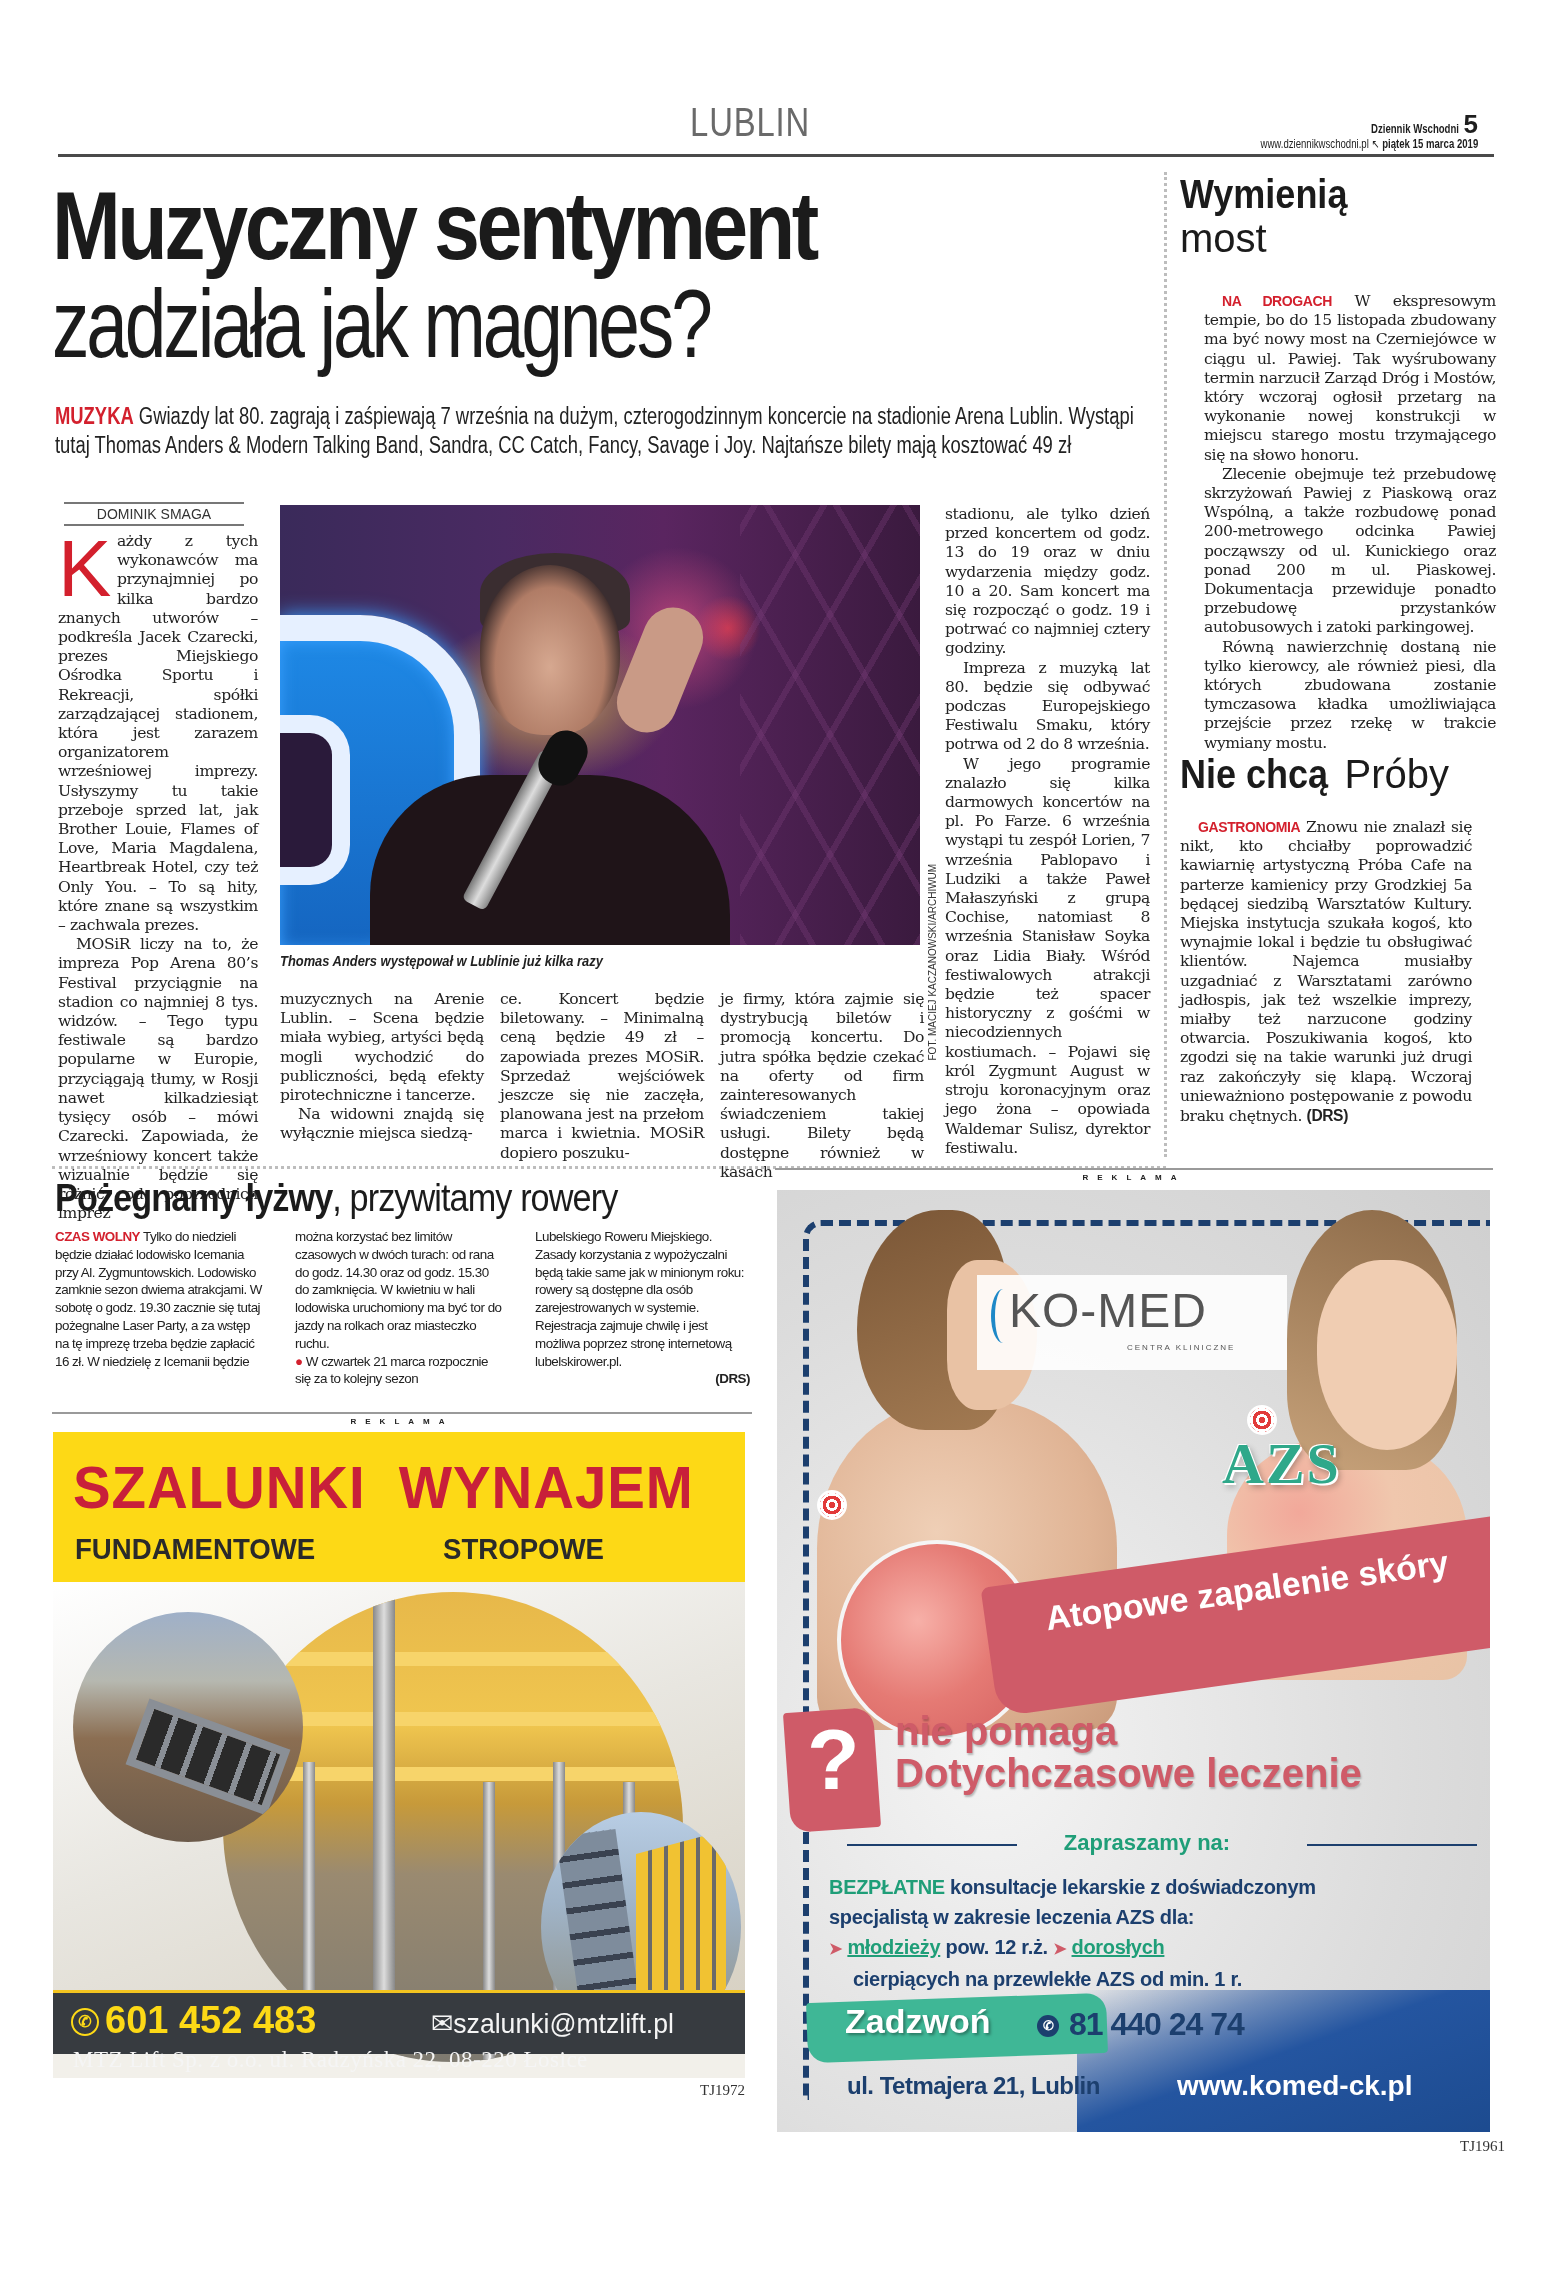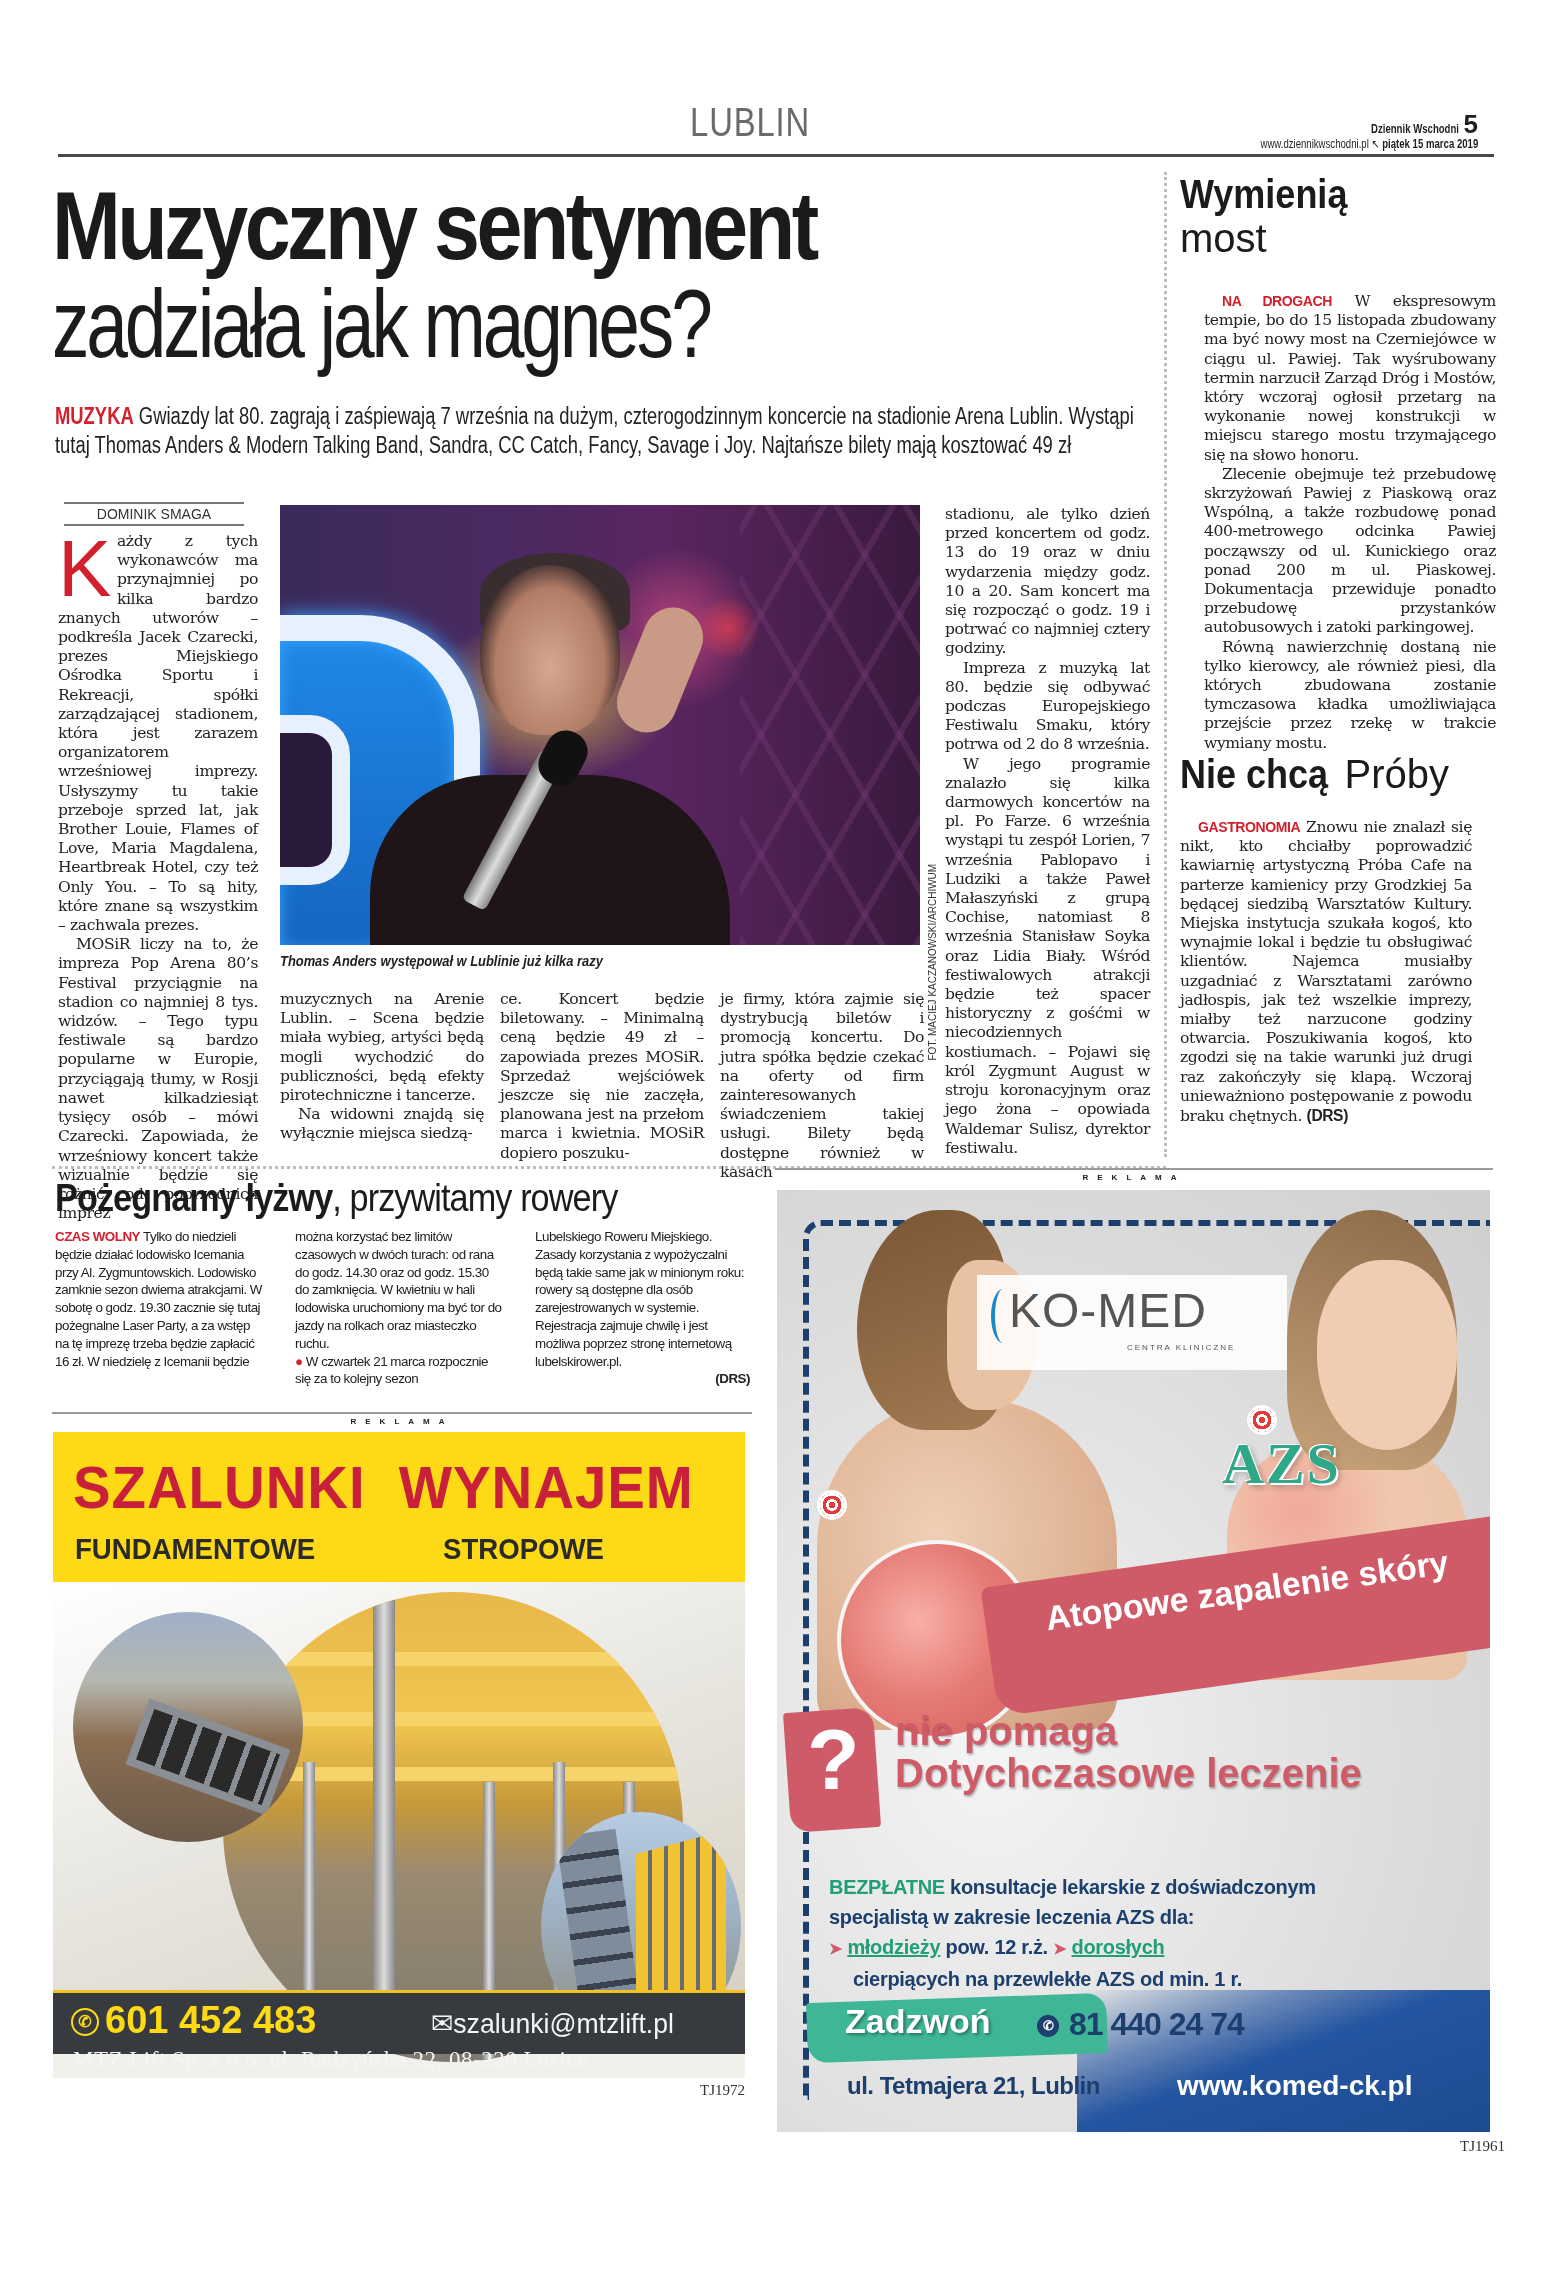--- a/index.html
+++ b/index.html
@@ -185,21 +185,21 @@
 </div>
 
 <div class="abs sidebar-rule"></div>
 
 <div class="abs side-title" style="left:1180px; top:172px; width:300px;">
   <div><span class="b">Wymienią</span></div>
   <div><span class="n">most</span></div>
 </div>
 <div class="abs col" style="left:1180px; top:292px; width:292px;margin-left:24px;">
   <p class="ind"><span class="kicker sans" style="font-size:14px;">NA DROGACH</span><span> W ekspresowym tempie, bo do 15 listopada zbudowany ma być nowy most na Czerniejówce w ciągu ul. Pawiej. Tak wyśrubowany termin narzucił Zarząd Dróg i Mostów, który wczoraj ogłosił przetarg na wykonanie nowej konstrukcji w miejscu starego mostu trzymającego się na słowo honoru.</span></p>
-  <p class="ind">Zlecenie obejmuje też przebudowę skrzyżowań Pawiej z Piaskową oraz Wspólną, a także rozbudowę ponad 400-metrowego odcinka Pawiej począwszy od ul. Kunickiego oraz ponad 200 m ul. Piaskowej. Dokumentacja przewiduje ponadto przebudowę przystanków autobusowych i zatoki parkingowej.</p>
+  <p class="ind">Zlecenie obejmuje też przebudowę skrzyżowań Pawiej z Piaskową oraz Wspólną, a także rozbudowę ponad 200-metrowego odcinka Pawiej począwszy od ul. Kunickiego oraz ponad 200 m ul. Piaskowej. Dokumentacja przewiduje ponadto przebudowę przystanków autobusowych i zatoki parkingowej.</p>
   <p class="ind">Równą nawierzchnię dostaną nie tylko kierowcy, ale również piesi, dla których zbudowana zostanie tymczasowa kładka umożliwiająca przejście przez rzekę w trakcie wymiany mostu.</p>
 </div>
 
 <div class="abs side-title" style="left:1180px; top:752px; width:300px; white-space:nowrap;">
   <span class="b">Nie chcą</span><span class="n"> Próby</span>
 </div>
 <div class="abs col" style="left:1180px; top:818px; width:292px;">
   <p class="ind"><span class="kicker sans" style="font-size:14px;">GASTRONOMIA</span><span> Znowu nie znalazł się nikt, kto chciałby poprowadzić kawiarnię artystyczną Próba Cafe na parterze kamienicy przy Grodzkiej 5a będącej siedzibą Warsztatów Kultury. Miejska instytucja szukała kogoś, kto wynajmie lokal i będzie tu obsługiwać klientów. Najemca musiałby uzgadniać z Warsztatami zarówno jadłospis, jak też wszelkie imprezy, miałby też narzucone godziny otwarcia. Poszukiwania kogoś, kto zgodzi się na takie warunki już drugi raz zakończyły się klapą. Wczoraj unieważniono postępowanie z powodu braku chętnych.</span> <b class="sans">(DRS)</b></p>
 </div>
 
@@ -271,20 +271,21 @@
   <div class="skin-zoom"></div>
   <div class="banner"></div>
   <div class="banner-text">Atopowe zapalenie skóry</div>
   <div class="azs">AZS</div>
   <div class="q-box"></div>
   <div class="q-mark">?</div>
   <div class="dotych">
       <div>nie pomaga</div>
       <div>Dotychczasowe leczenie</div>
     </div>
+  <div class="zapr">Zapraszamy na:</div>
   <div class="bez">
     <div><span class="g">BEZPŁATNE</span><span> konsultacje lekarskie z doświadczonym</span></div>
     <div>specjalistą w zakresie leczenia AZS dla:</div>
     <div><span class="arr">➤</span> <u>młodzieży</u><span> pow. 12 r.ż. </span><span class="arr">➤</span> <u>dorosłych</u></div>
     <div style="padding-left:24px;">cierpiących na przewlekłe AZS od min. 1 r.</div>
   </div>
   <div class="blue-brush"></div>
   <div class="green-brush"></div>
   <div class="zadz">Zadzwoń</div>
   <div class="tel"><span class="ic">✆</span><span>81 440 24 74</span></div>

